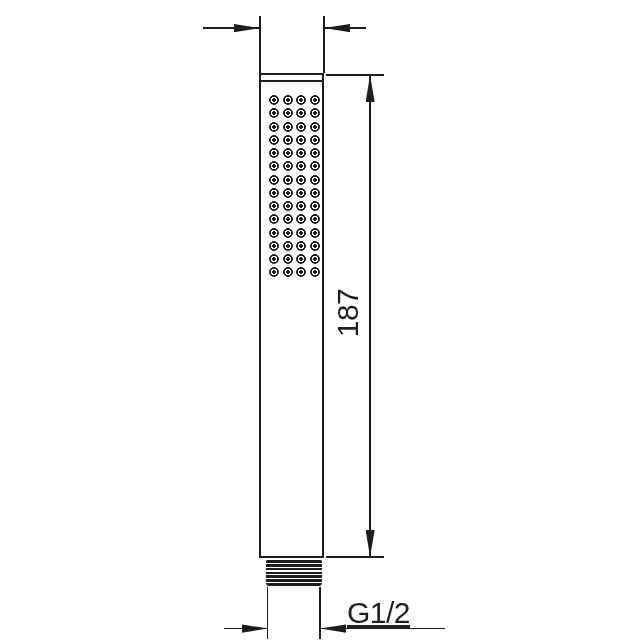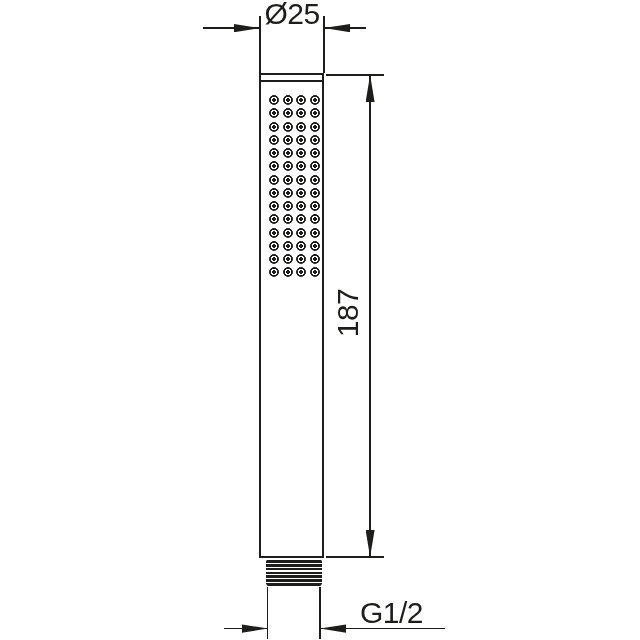--- a/index.html
+++ b/index.html
@@ -66,21 +66,21 @@
   }
   .label-diameter{
     left:232px;top:0;width:120px;
     text-align:center;
   }
   .label-height{
     left:347px;top:313px;
     transform:translate(-50%,-50%) rotate(-90deg);
   }
   .label-thread{
-    left:360px;top:599px;
+    left:347px;top:599px;text-decoration:underline;
   }
 </style>
 </head>
 <body>
 
 <div id="canvas">
 
   <div class="abs body-outline"></div>
   <div class="abs faceplate-line"></div>
   <div class="abs nozzle-grid" style="grid-template-columns: repeat(4, 10px);">
@@ -136,21 +136,20 @@
       <div class="nozzle"></div>
       <div class="nozzle"></div>
       <div class="nozzle"></div>
       <div class="nozzle"></div>
       <div class="nozzle"></div>
       <div class="nozzle"></div>
       <div class="nozzle"></div>
     </div>
   <div class="abs thread"></div>
 
-  <div class="abs dim-label label-diameter">Ø25</div>
   <div class="abs hline" style="left:203px;top:27.4px;width:57px;"></div>
   <div class="abs hline" style="left:324px;top:27.4px;width:42px;"></div>
   <div class="abs arrow right" style="left:234px;top:23.9px;width:26px;height:8.4px;"></div>
   <div class="abs arrow left" style="left:324px;top:23.9px;width:26px;height:8.4px;"></div>
   <div class="abs vline" style="left:259.4px;top:16px;height:57px;"></div>
   <div class="abs vline" style="left:323.4px;top:16px;height:57px;"></div>
 
   <div class="abs hline" style="left:326px;top:74.4px;width:58px;"></div>
   <div class="abs hline" style="left:326px;top:556.4px;width:58px;"></div>
   <div class="abs vline" style="left:369.4px;top:76px;height:480px;"></div>

